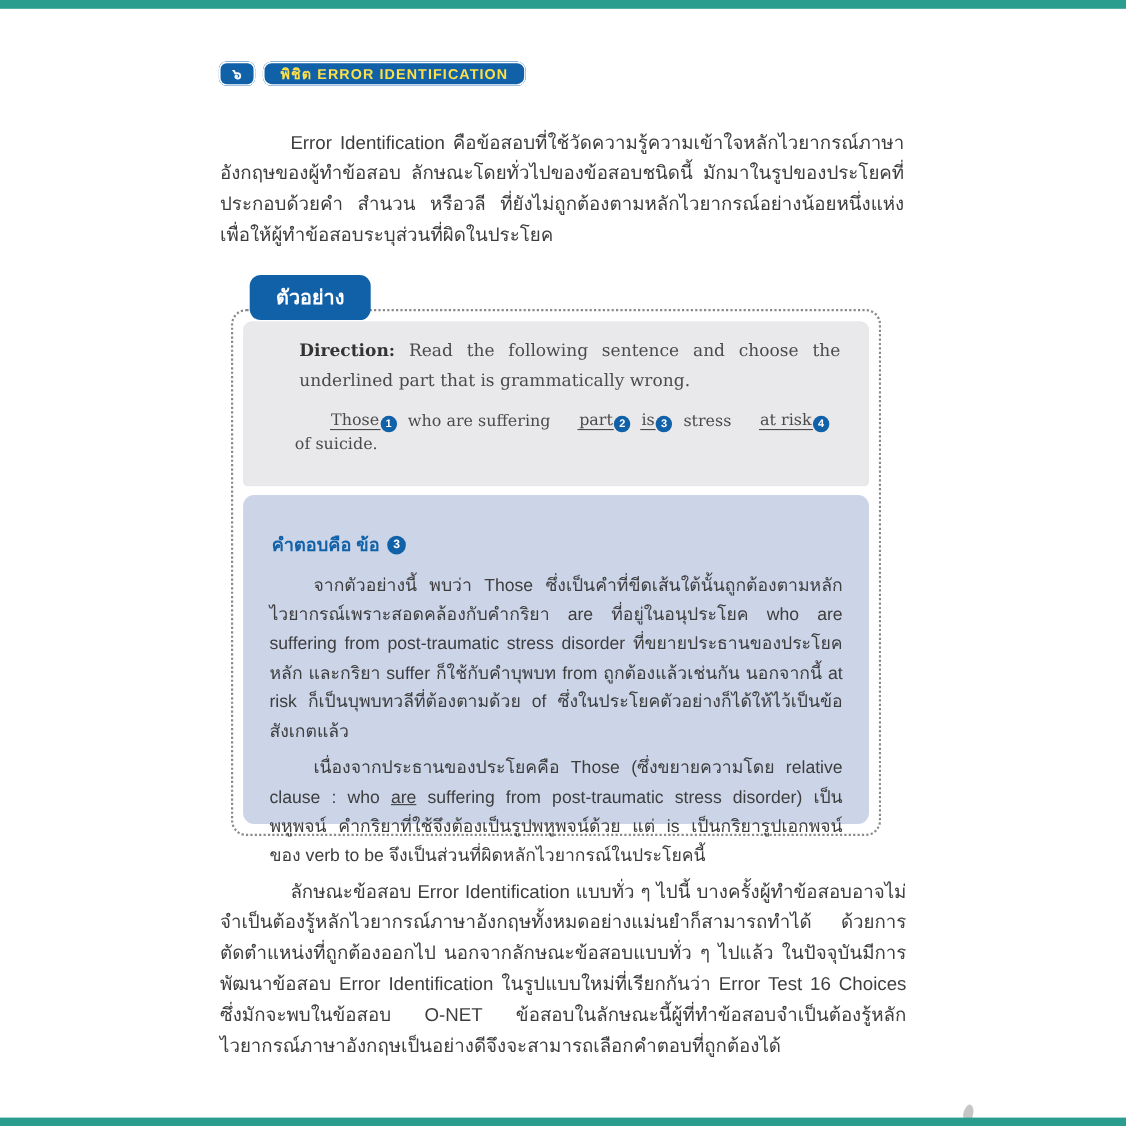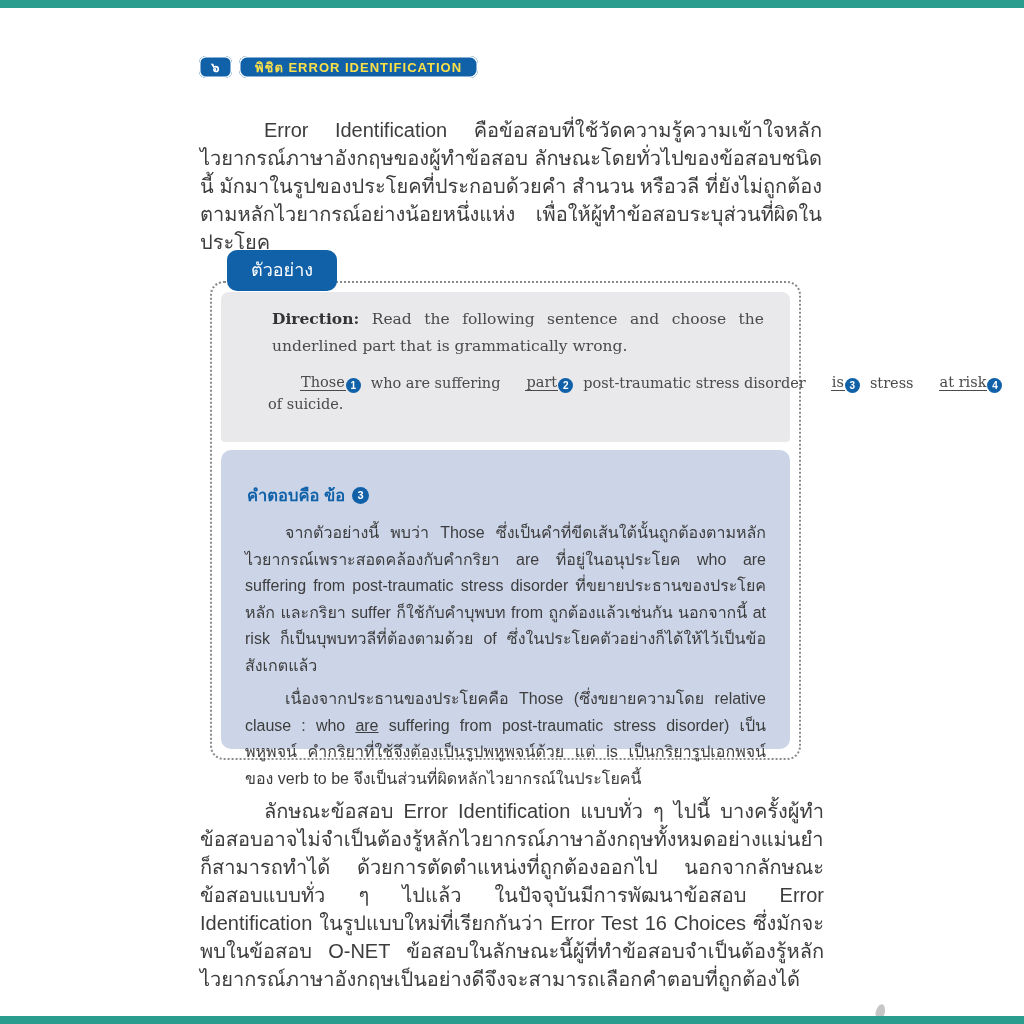--- a/index.html
+++ b/index.html
@@ -21,29 +21,29 @@
   .title-pill {
     background:#1161a9; color:#fde047; border-radius:8px; height:22px;
     display:flex; align-items:center; padding:0 16px;
     font-size:13px; font-weight:bold; letter-spacing:1px;
     box-shadow:inset 0 0 0 1.5px #fff, inset 0 0 0 3px #1161a9;
   }
 
   
   .para {
     position:absolute; color:#3d3d3d; text-align:justify;
-    font-size:20px; line-height:28px;
+    font-size:17px; line-height:28px;
   }
   .intro { left:200px; top:116px; width:622px; text-indent:64px; }
   .closing { left:200px; top:797px; width:624px; text-indent:64px; }
 
   
   .tab {
     position:absolute; left:227px; top:250px; z-index:3;
-    background:#1161a9; color:#fff; font-size:18px; font-weight:normal;
+    background:#1161a9; color:#fff; font-size:18px; font-weight:bold;
     padding:5px 24px 7px; border-radius:10px;
   }
 
   
   .dotted-box {
     position:absolute; left:210px; top:281px; width:591px; height:479px;
     border:2px dotted #8a8a8a; border-radius:14px; background:#fff; box-sizing:border-box;
   }
   .gray-block {
     position:absolute; left:9px; right:9px; top:9px; height:150px;
@@ -123,24 +123,20 @@
               <span class="tok-circle">1</span>
             </span>
             <span class="tok">
               <span class="tok-text">who are suffering</span>
               <span class="tok-circle"></span>
             </span>
             <span class="tok u">
               <span class="tok-text">part</span>
               <span class="tok-circle">2</span>
             </span>
-            <span class="tok">
-              <span class="tok-text">post-traumatic stress disorder</span>
-              <span class="tok-circle"></span>
-            </span>
             <span class="tok u">
               <span class="tok-text">is</span>
               <span class="tok-circle">3</span>
             </span>
             <span class="tok">
               <span class="tok-text">stress</span>
               <span class="tok-circle"></span>
             </span>
             <span class="tok u">
               <span class="tok-text">at risk</span>

